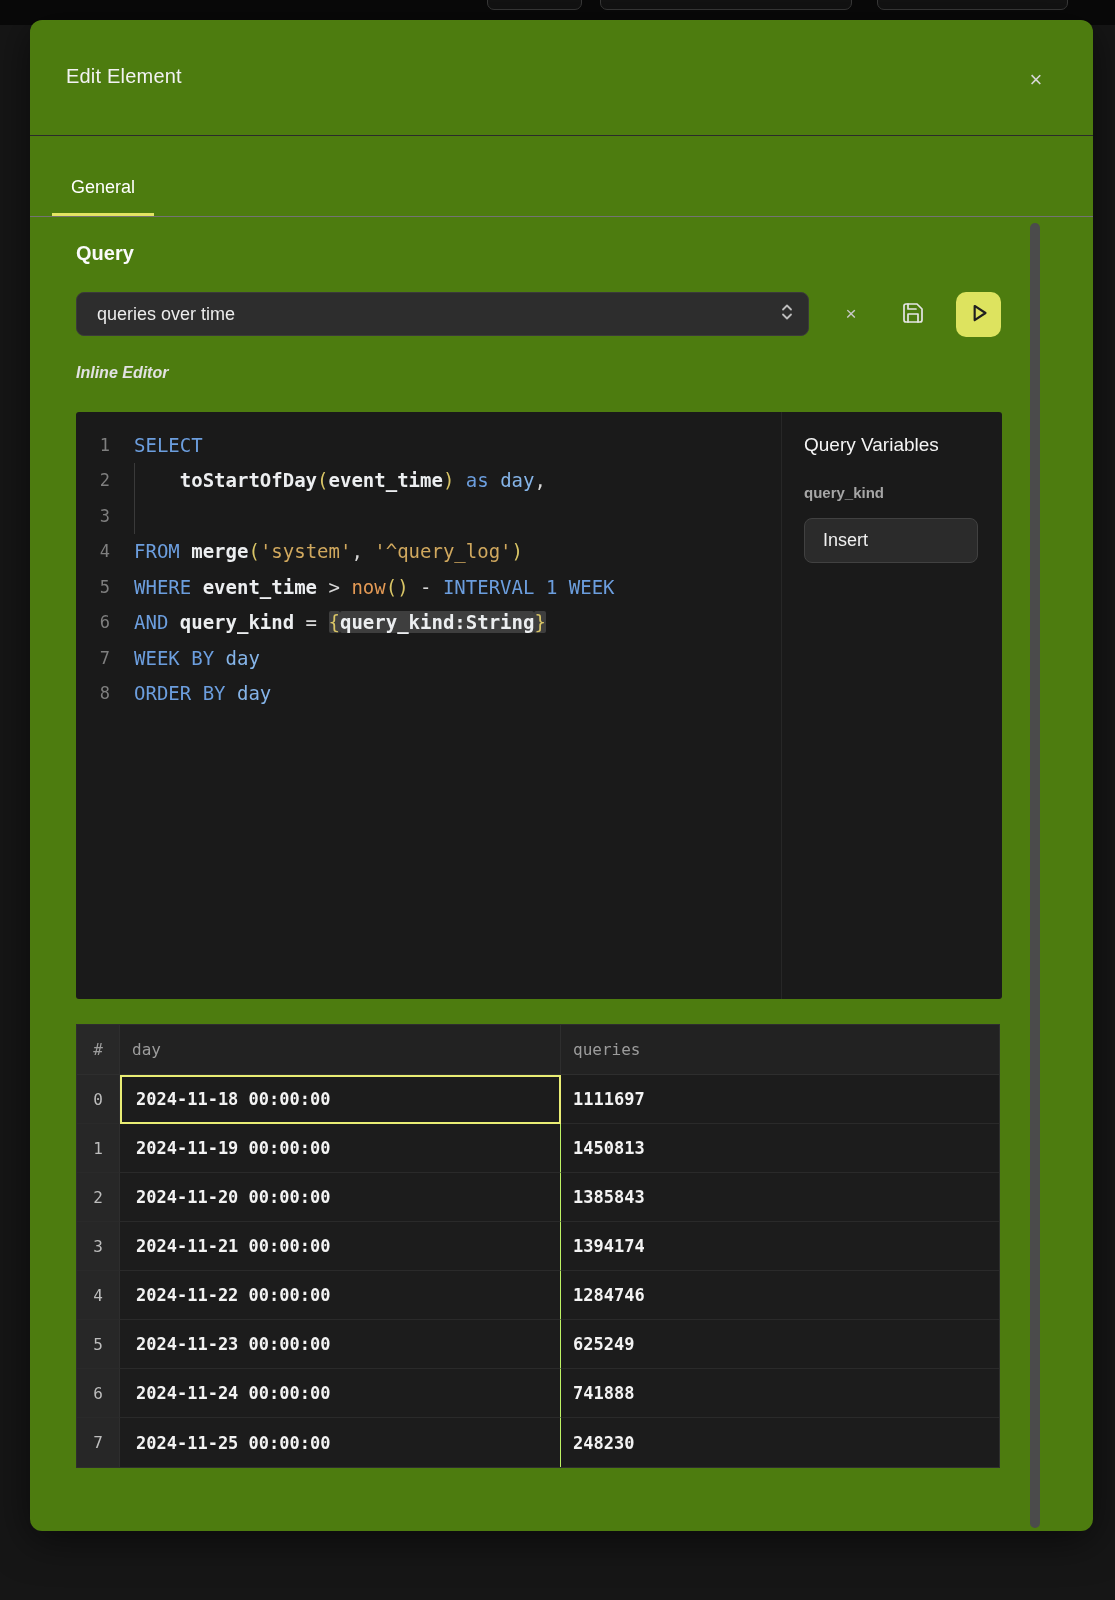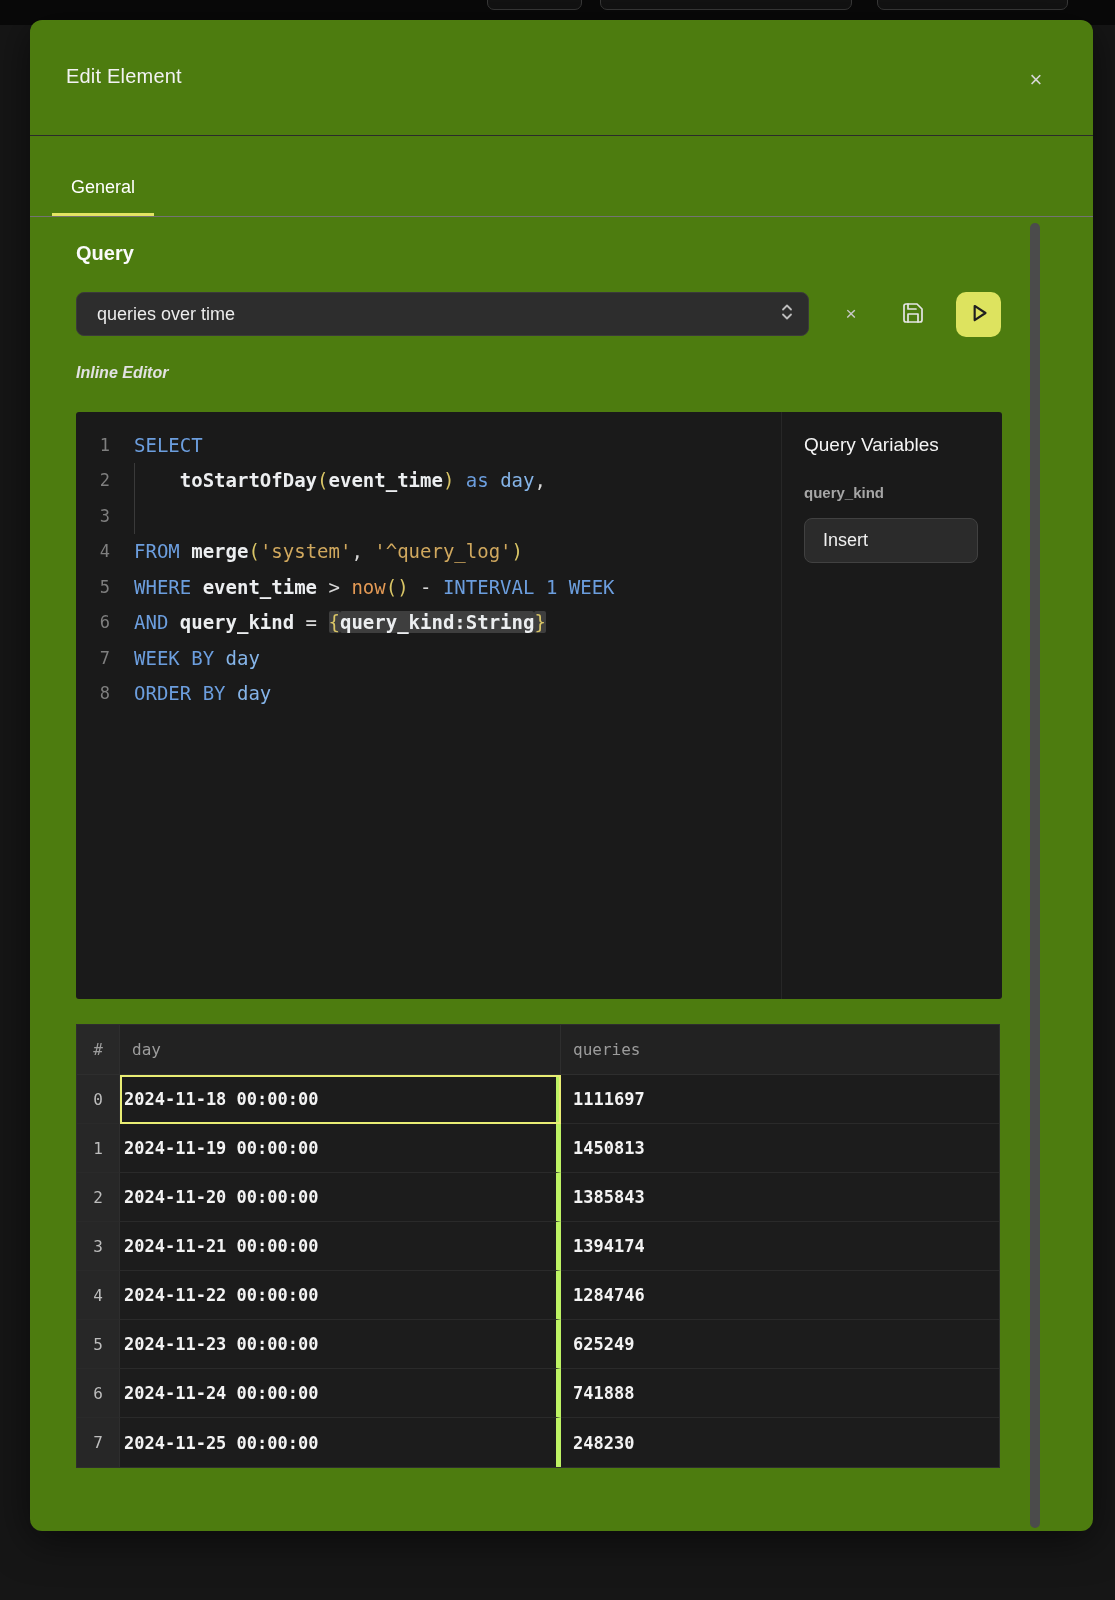--- a/index.html
+++ b/index.html
@@ -95,21 +95,21 @@
     font-family:"DejaVu Sans Mono", monospace; font-size:16px; color:#9c9c9c;
     border-right:1px solid #2e2e2e; border-bottom:1px solid #2e2e2e;
   }
   .hcell.idx { justify-content:center; padding-left:0; background:#282828; }
   .hcell:last-child { border-right:none; }
 
   .trow { display:grid; grid-template-columns:43px 441px 1fr; height:49px; }
   .cell { display:flex; align-items:center; font-family:"DejaVu Sans Mono", monospace; border-bottom:1px solid #2a2a2a; }
   .trow:last-child .cell { border-bottom:none; }
   .cell-idx { justify-content:center; background:#272727; color:#bdbdbd; font-size:16px; border-right:1px solid #2e2e2e; }
-  .cell-day { padding-left:4px; color:#f3f3f3; font-size:17px; font-weight:700; border-right:5px solid #bef264; }
+  .cell-day { padding-left:16px; color:#f3f3f3; font-size:17px; font-weight:700; border-right:1px solid #bef264; }
   .cell-q   { padding-left:12px; color:#f3f3f3; font-size:17px; font-weight:700;text-align:right; }
   .cell-day.selected { outline:2px solid #e9ed74; outline-offset:-2px; }
 
   
   .scroll-thumb { position:absolute; left:1000px; top:203px; width:10px; height:1305px; background:#4b4b4b; border-radius:5px; cursor:pointer; }
 </style>
 </head>
 <body>
 
 <div class="topbar">

